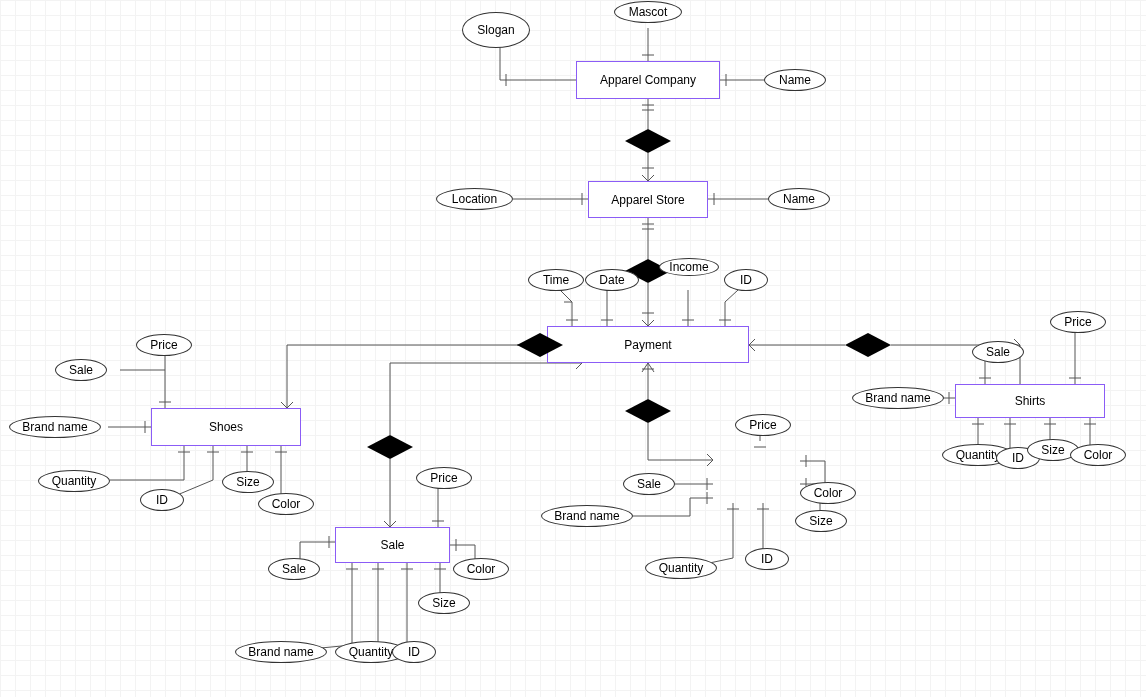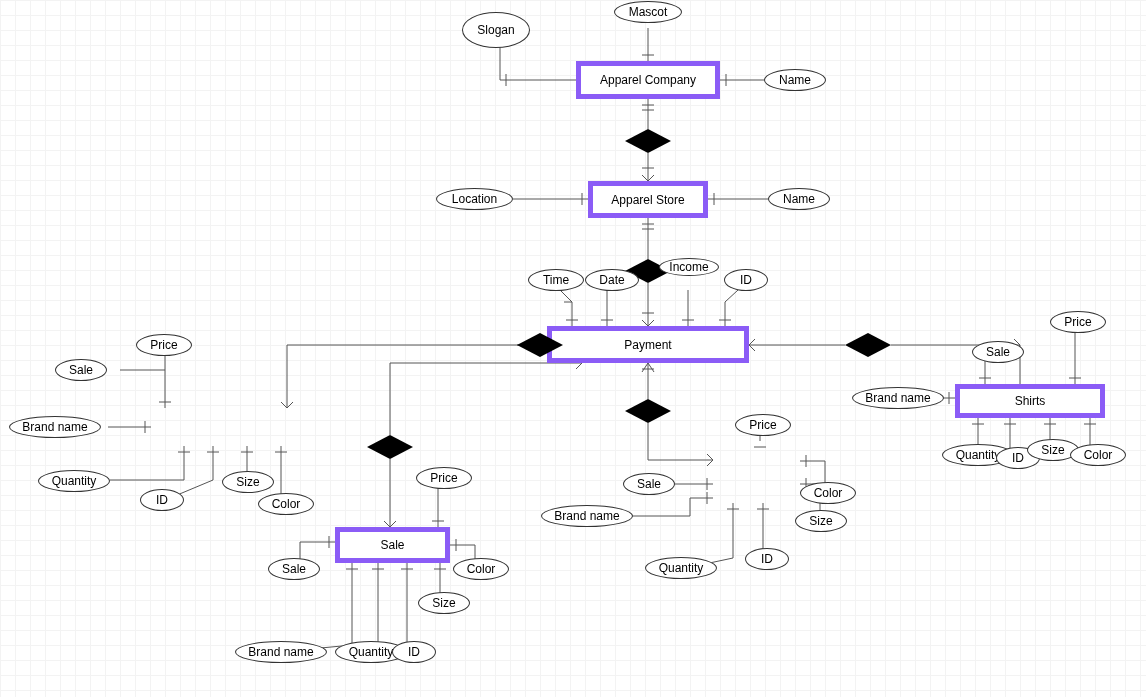--- a/index.html
+++ b/index.html
@@ -4,21 +4,21 @@
 <style>
   html,body{margin:0;padding:0;width:1146px;height:697px;background:#fff;font-family:Arial,Helvetica,sans-serif;font-size:12px;color:#000;overflow:hidden}
   .canvas{position:relative;width:1146px;height:697px}
   .grid{position:absolute;inset:0;
     background-image:
       linear-gradient(to right,#f3f3f3 1px,transparent 1px),
       linear-gradient(to bottom,#f3f3f3 1px,transparent 1px);
     background-size:15px 15px}
   .edges{position:absolute;inset:0}
   .edges line{stroke:#555;stroke-width:1}
-  .entity{position:absolute;background:#fff;border:5px solid #8b5cf6;display:flex;align-items:center;justify-content:center;text-align:right;box-sizing:border-box}
+  .entity{position:absolute;background:#fff;border:1px solid #8b5cf6;display:flex;align-items:center;justify-content:center;text-align:right;box-sizing:border-box}
   .attr{position:absolute;background:#fff;border:1px solid #333;border-radius:50%;display:flex;align-items:center;justify-content:center;text-align:center;box-sizing:border-box;padding:0 4px;white-space:nowrap}
   .rel{position:absolute;width:46px;height:24px}
   .rel svg{position:absolute;inset:0}
   .rel .lbl{position:absolute;inset:0;display:flex;align-items:center;justify-content:center;font-size:8px;transform:rotate(90deg)}
 </style>
 </head>
 <body>
 
 <div class="canvas">
   <div class="grid"></div>
@@ -176,20 +176,23 @@
 
   <div class="entity" style="left:576px;top:61px;width:144px;height:38px">
       <span>Apparel Company</span>
     </div>
   <div class="entity" style="left:588px;top:181px;width:120px;height:37px">
       <span>Apparel Store</span>
     </div>
   <div class="entity" style="left:547px;top:326px;width:202px;height:37px">
       <span>Payment</span>
     </div>
+  <div class="entity" style="left:151px;top:408px;width:150px;height:38px">
+      <span>Shoes</span>
+    </div>
   <div class="entity" style="left:335px;top:527px;width:115px;height:36px">
       <span>Sale</span>
     </div>
   <div class="entity" style="left:955px;top:384px;width:150px;height:34px">
       <span>Shirts</span>
     </div>
 
   <div class="rel" style="left:625px;top:129px">
       <svg viewBox="0 0 46 24">
         <polygon points="23,0 46,12 23,24 0,12"></polygon>

